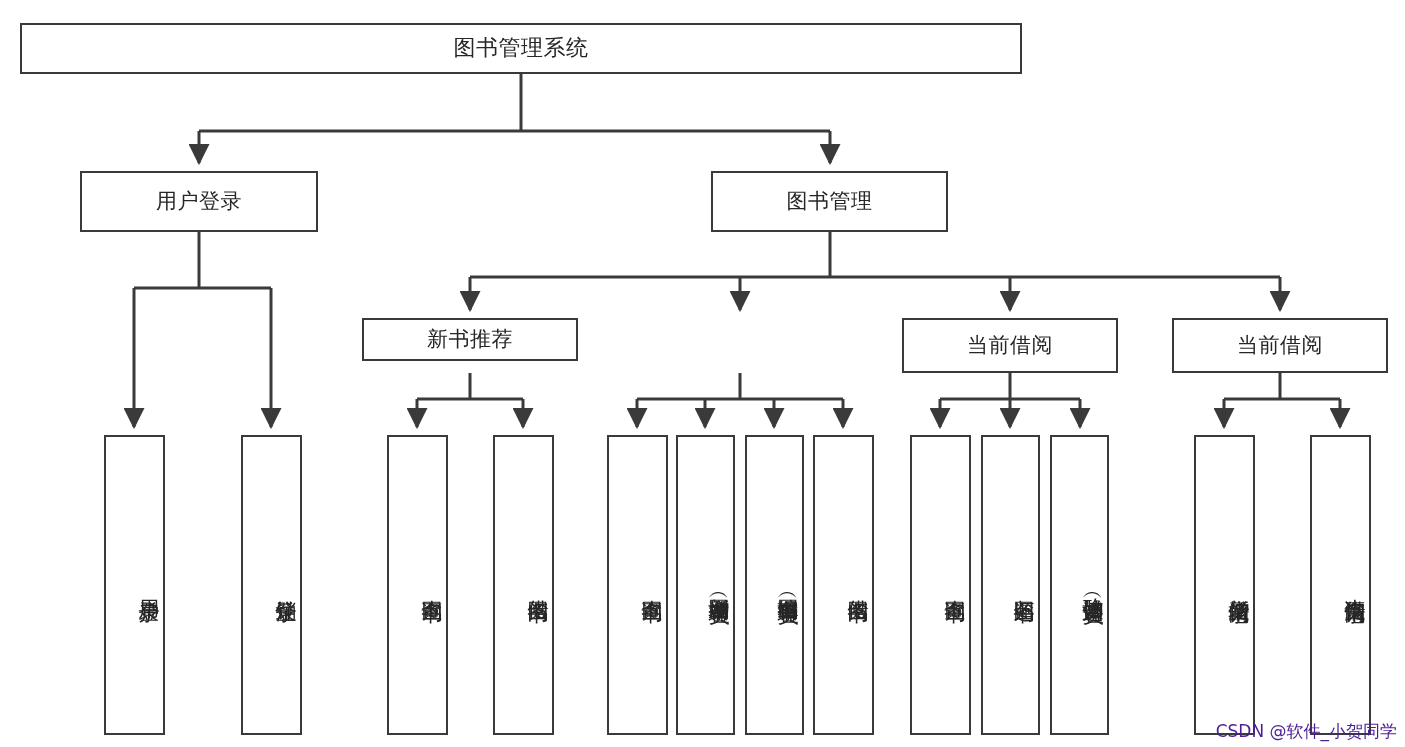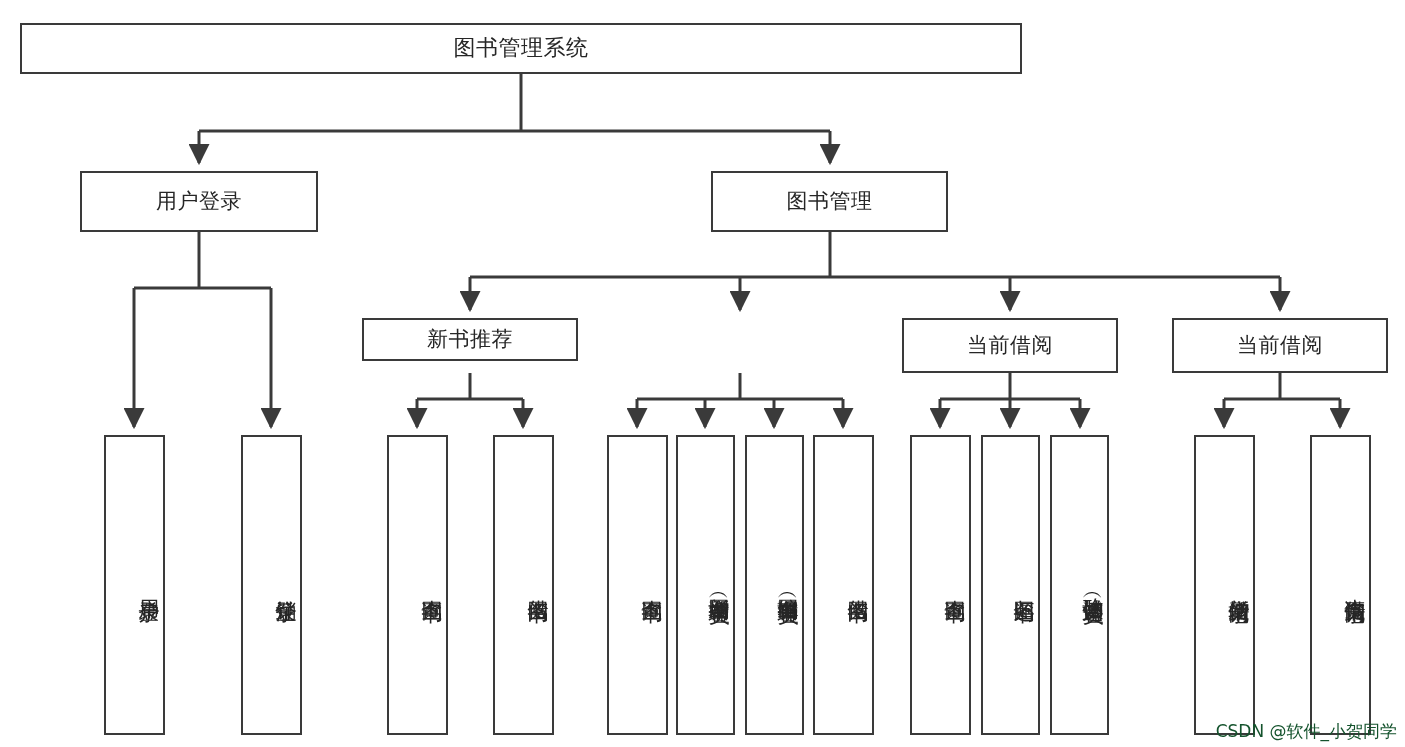--- a/index.html
+++ b/index.html
@@ -43,21 +43,21 @@
     writing-mode:vertical-rl;
     text-orientation:upright;
     display:block;
   }
   #root{font-size:22px;}
   .watermark{
     position:absolute;
     right:8px;
     bottom:4px;
     font-size:17px;
-    color:#14532d;
+    color:#4c1d95;
     white-space:nowrap;
     font-family:"DejaVu Sans","Liberation Sans",sans-serif;
   }
 </style>
 </head>
 <body>
 
 <div id="stage">
 
   <svg id="edges" viewBox="0 0 1405 747" xmlns="http://www.w3.org/2000/svg">

